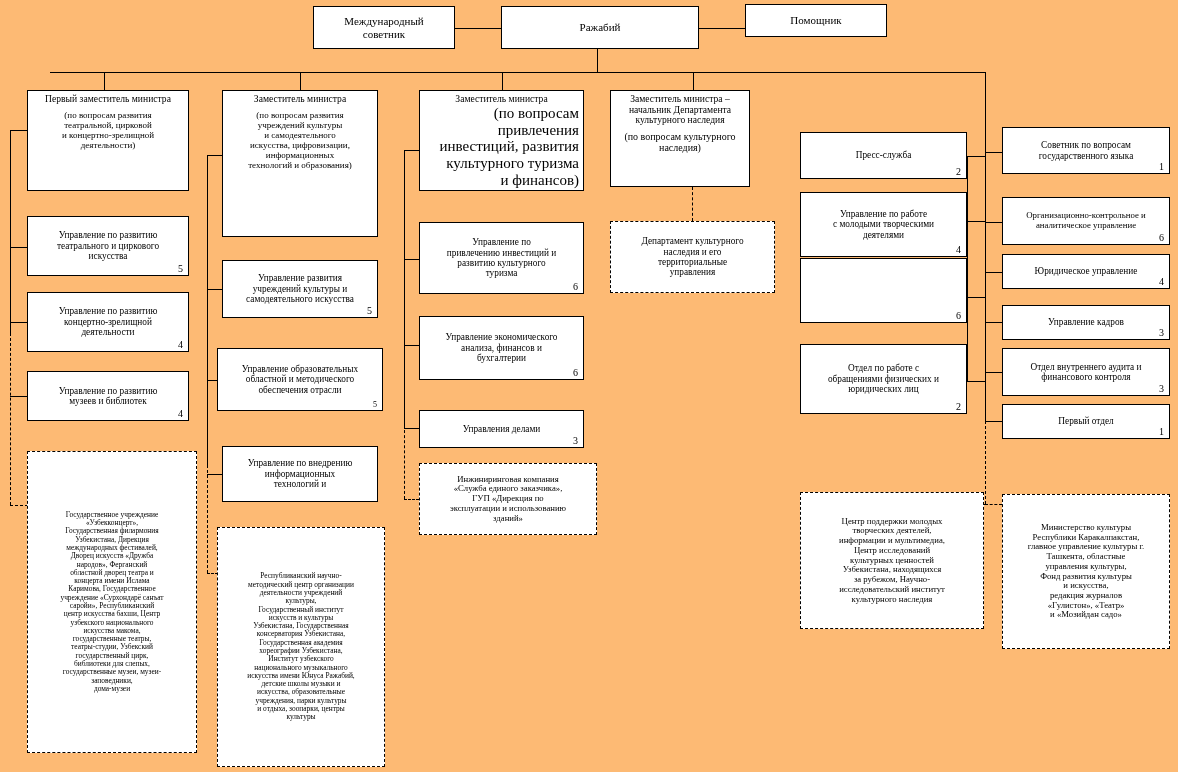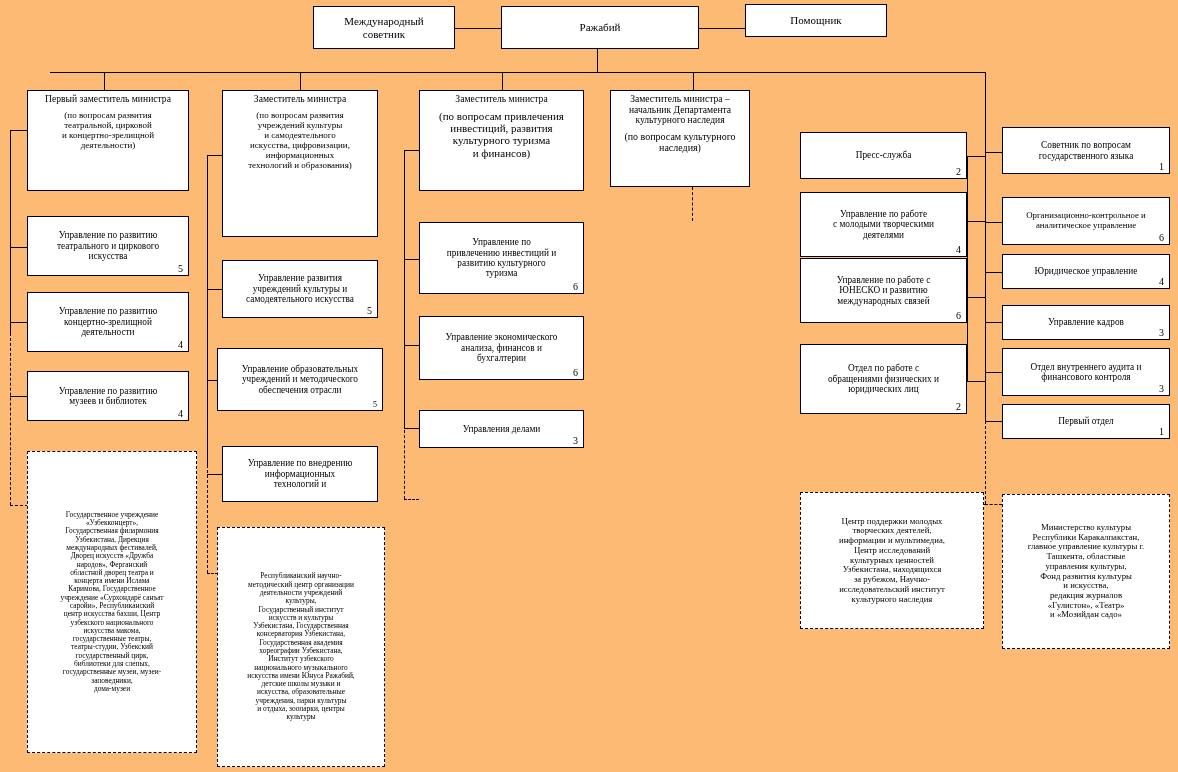--- a/index.html
+++ b/index.html
@@ -167,21 +167,21 @@
 учреждений культуры
 и самодеятельного
 искусства, цифровизации,
 информационных
 технологий и образования)</span>
   </div>
 
   <div class="box top fs9" style="left:419px; top:90px; width:165px; height:101px;">
     <span class="t" style="font-size:9.6px;">Заместитель министра</span>
     <span class="gap"></span>
-    <span class="sub" style="font-size: 11px; white-space: pre-line;">(по вопросам привлечения
+    <span class="sub" style="font-size: 15px; white-space: pre-line; text-align: right;">(по вопросам привлечения
 инвестиций, развития
 культурного туризма
 и финансов)</span>
   </div>
 
   <div class="box top fs9" style="left:610px; top:90px; width:140px; height:97px;">
     <span class="t" style="font-size: 9.6px; white-space: pre-line;">Заместитель министра –
 начальник Департамента
 культурного наследия</span>
     <span class="gap"></span>
@@ -208,21 +208,21 @@
   </div>
 
   <div class="box fs9" style="left:222px; top:260px; width:156px; height:58px;">
     <span class="t" style="white-space: pre-line;">Управление развития
 учреждений культуры и
 самодеятельного искусства</span>
     <span class="num">5</span>
   </div>
   <div class="box fs9" style="left:217px; top:348px; width:166px; height:63px;">
     <span class="t" style="white-space: pre-line;">Управление образовательных
-учреждений и методического
+областной и методического
 обеспечения отрасли</span>
     <span class="num" style="font-size:8px;">5</span>
   </div>
   <div class="box fs9" style="left:222px; top:446px; width:156px; height:56px;">
     <span class="t" style="white-space: pre-line;">Управление по внедрению
 информационных
 технологий и</span>
     <span class="num"></span>
   </div>
 
@@ -237,35 +237,38 @@
     <span class="t" style="white-space: pre-line;">Управление экономического
 анализа, финансов и
 бухгалтерии</span>
     <span class="num">6</span>
   </div>
   <div class="box fs9" style="left:419px; top:410px; width:165px; height:38px;">
     <span class="t">Управления делами</span>
     <span class="num">3</span>
   </div>
 
+  <div class="box dashed fs9" style="left:610px; top:221px; width:165px; height:72px;">
+    <span class="t" style="white-space: pre-line;">Департамент культурного
+наследия и его
+территориальные
+управления</span>
+  </div>
 
   <div class="box fs9" style="left:800px; top:132px; width:167px; height:47px;">
     <span class="t">Пресс-служба</span>
     <span class="num">2</span>
   </div>
   <div class="box fs9" style="left:800px; top:192px; width:167px; height:65px;">
     <span class="t" style="white-space: pre-line;">Управление по работе
 с молодыми творческими
 деятелями</span>
     <span class="num">4</span>
   </div>
   <div class="box fs9" style="left:800px; top:258px; width:167px; height:65px;">
-    <span class="t" style="white-space: pre-line;">Управление по работе с
-ЮНЕСКО и развитию
-международных связей</span>
     <span class="num">6</span>
   </div>
   <div class="box fs9" style="left:800px; top:344px; width:167px; height:70px;">
     <span class="t" style="white-space: pre-line;">Отдел по работе с
 обращениями физических и
 юридических лиц</span>
     <span class="num">2</span>
   </div>
 
   <div class="box fs9" style="left:1002px; top:127px; width:168px; height:47px;">
@@ -335,20 +338,27 @@
 Институт узбекского
 национального музыкального
 искусства имени Юнуса Ражабий,
 детские школы музыки и
 искусства, образовательные
 учреждения, парки культуры
 и отдыха, зоопарки, центры
 культуры</span>
   </div>
 
+  <div class="box dashed fs85" style="left:419px; top:463px; width:178px; height:72px;">
+    <span class="t" style="white-space: pre-line;">Инжиниринговая компания
+«Служба единого заказчика»,
+ГУП «Дирекция по
+эксплуатации и использованию
+зданий»</span>
+  </div>
 
   <div class="box dashed fs85" style="left:800px; top:492px; width:184px; height:137px;text-align:center;">
     <span class="t" style="white-space: pre-line;">Центр поддержки молодых
 творческих деятелей,
 информации и мультимедиа,
 Центр исследований
 культурных ценностей
 Узбекистана, находящихся
 за рубежом, Научно-
 исследовательский институт

